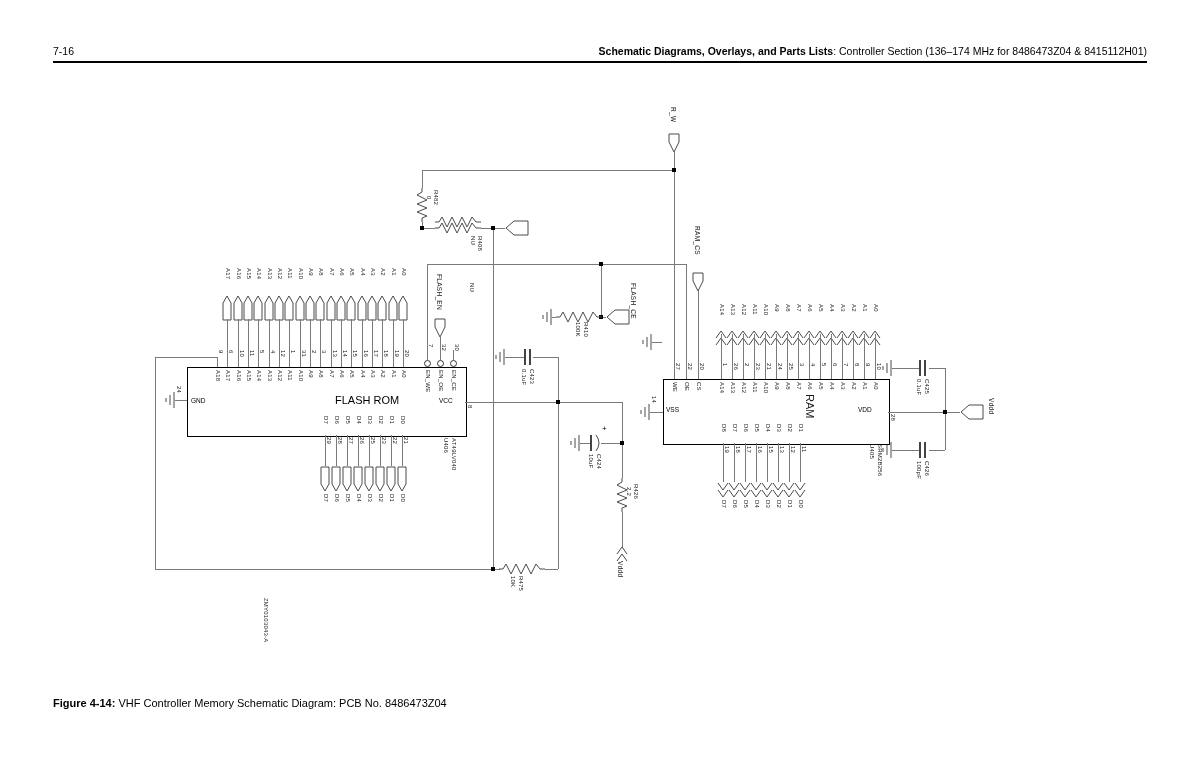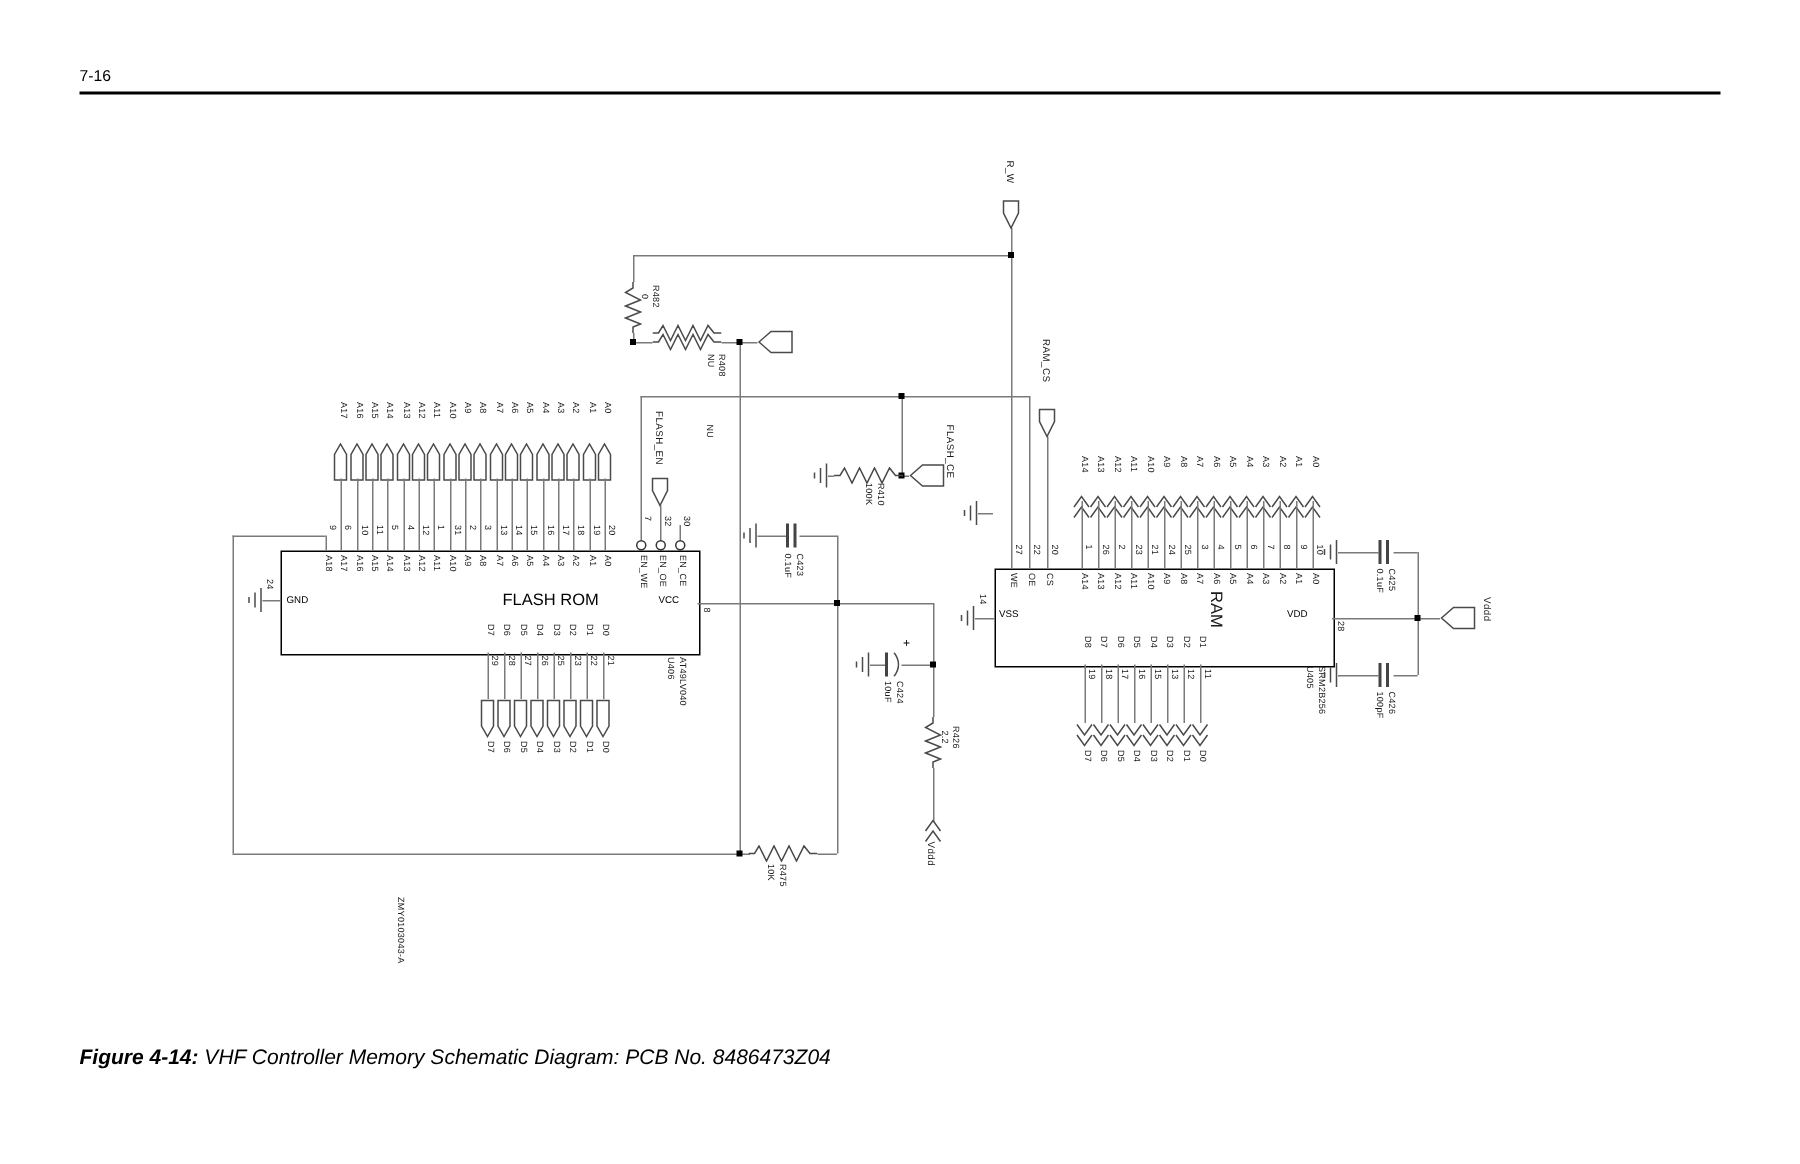--- a/index.html
+++ b/index.html
@@ -18,23 +18,26 @@
   .rule{position:absolute;background:#000;}
   .plate{position:absolute;background:#444;}
   b{font-weight:bold;}
 </style>
 </head>
 <body>
 
 <div id="page">
 
   <div class="htext" style="left:53px;top:46px;font-size:10.5px;">7-16</div>
+  <div class="htext" style="right:53px;top:46px;font-size:10.5px;">
+    <b>Schematic Diagrams, Overlays, and Parts Lists</b><span>: Controller Section (136–174 MHz for 8486473Z04 &amp; 8415112H01)</span>
+  </div>
   <div class="rule" style="left:53px;top:61px;width:1094px;height:2px;"></div>
 
-  <div class="htext" style="left:53px;top:697px;font-size:14px;font-style:italic;">
+  <div class="htext" style="left:53px;top:697px;font-size:11px;">
     <b>Figure 4-14:</b><span> VHF Controller Memory Schematic Diagram: PCB No. 8486473Z04</span>
   </div>
 
   <div class="vtext vt6" style="left:263px;top:598px;">ZMY0103043-A</div>
 
   <div class="chip" style="left:187px;top:367px;width:278px;height:68px;"></div>
   <div class="htext" style="left:335px;top:394px;font-size:11px;">FLASH ROM</div>
   <div class="htext" style="left:191px;top:397px;font-size:6.5px;">GND</div>
   <div class="vtext vt6" style="left:176px;top:386px;">24</div>
   <div class="htext" style="left:439px;top:397px;font-size:6.5px;">VCC</div>

